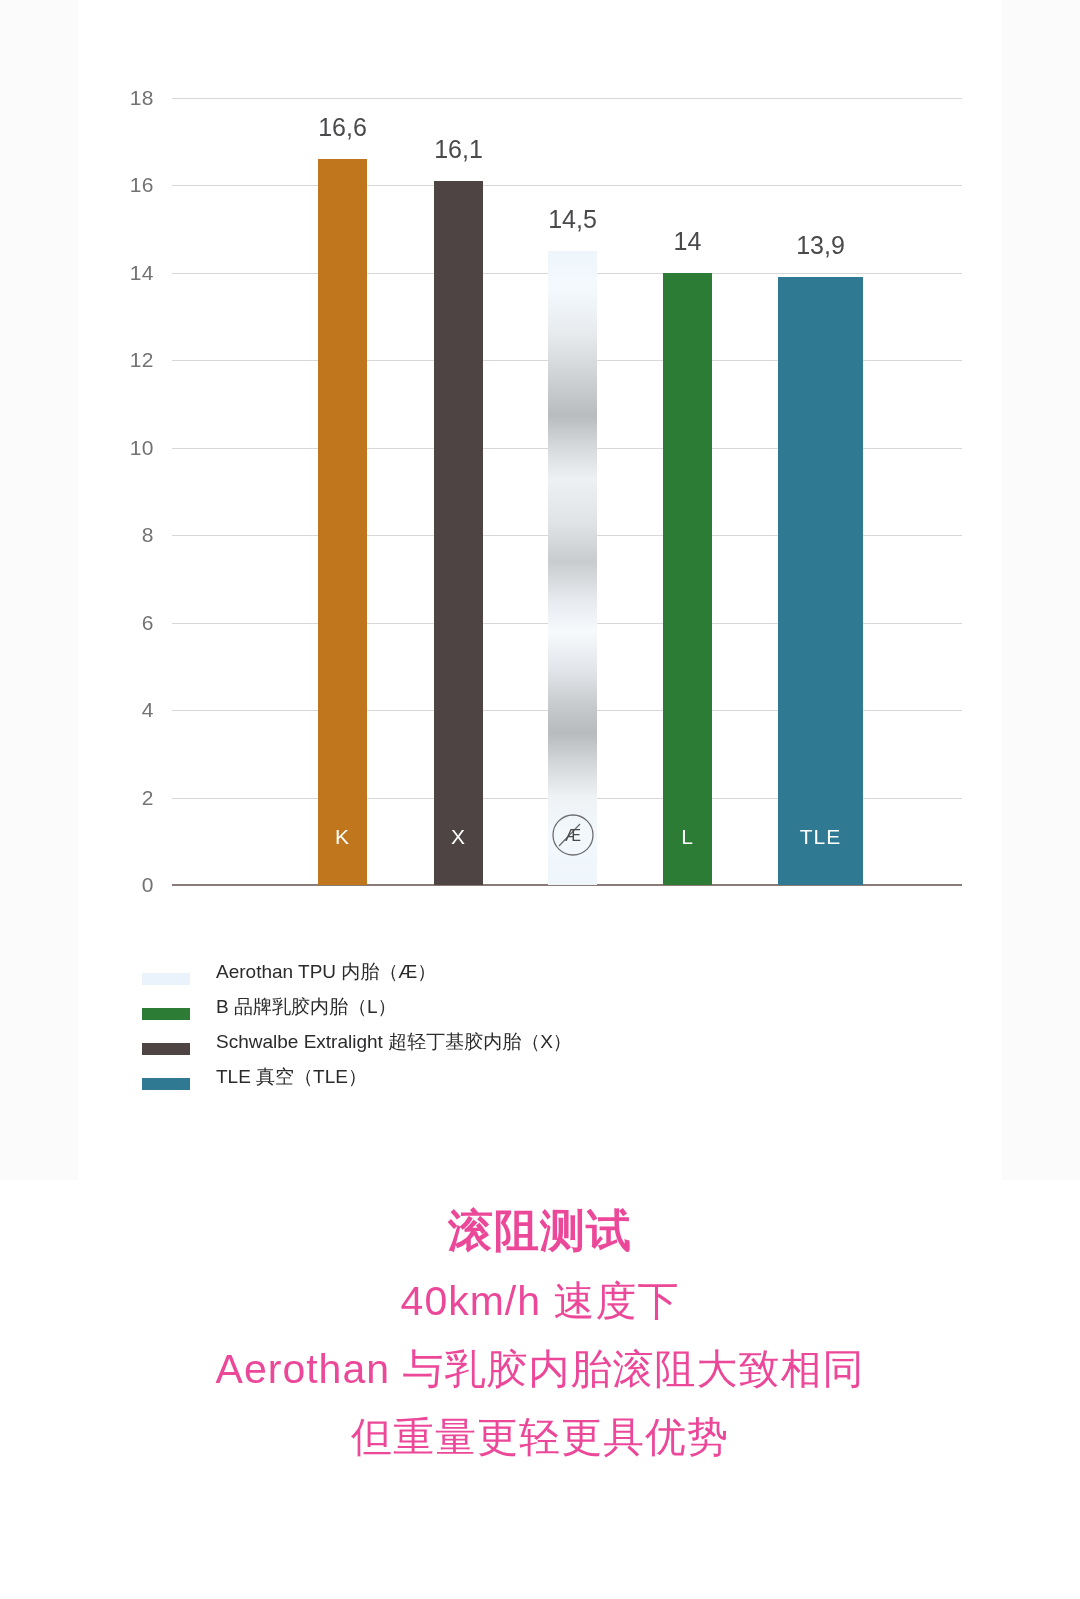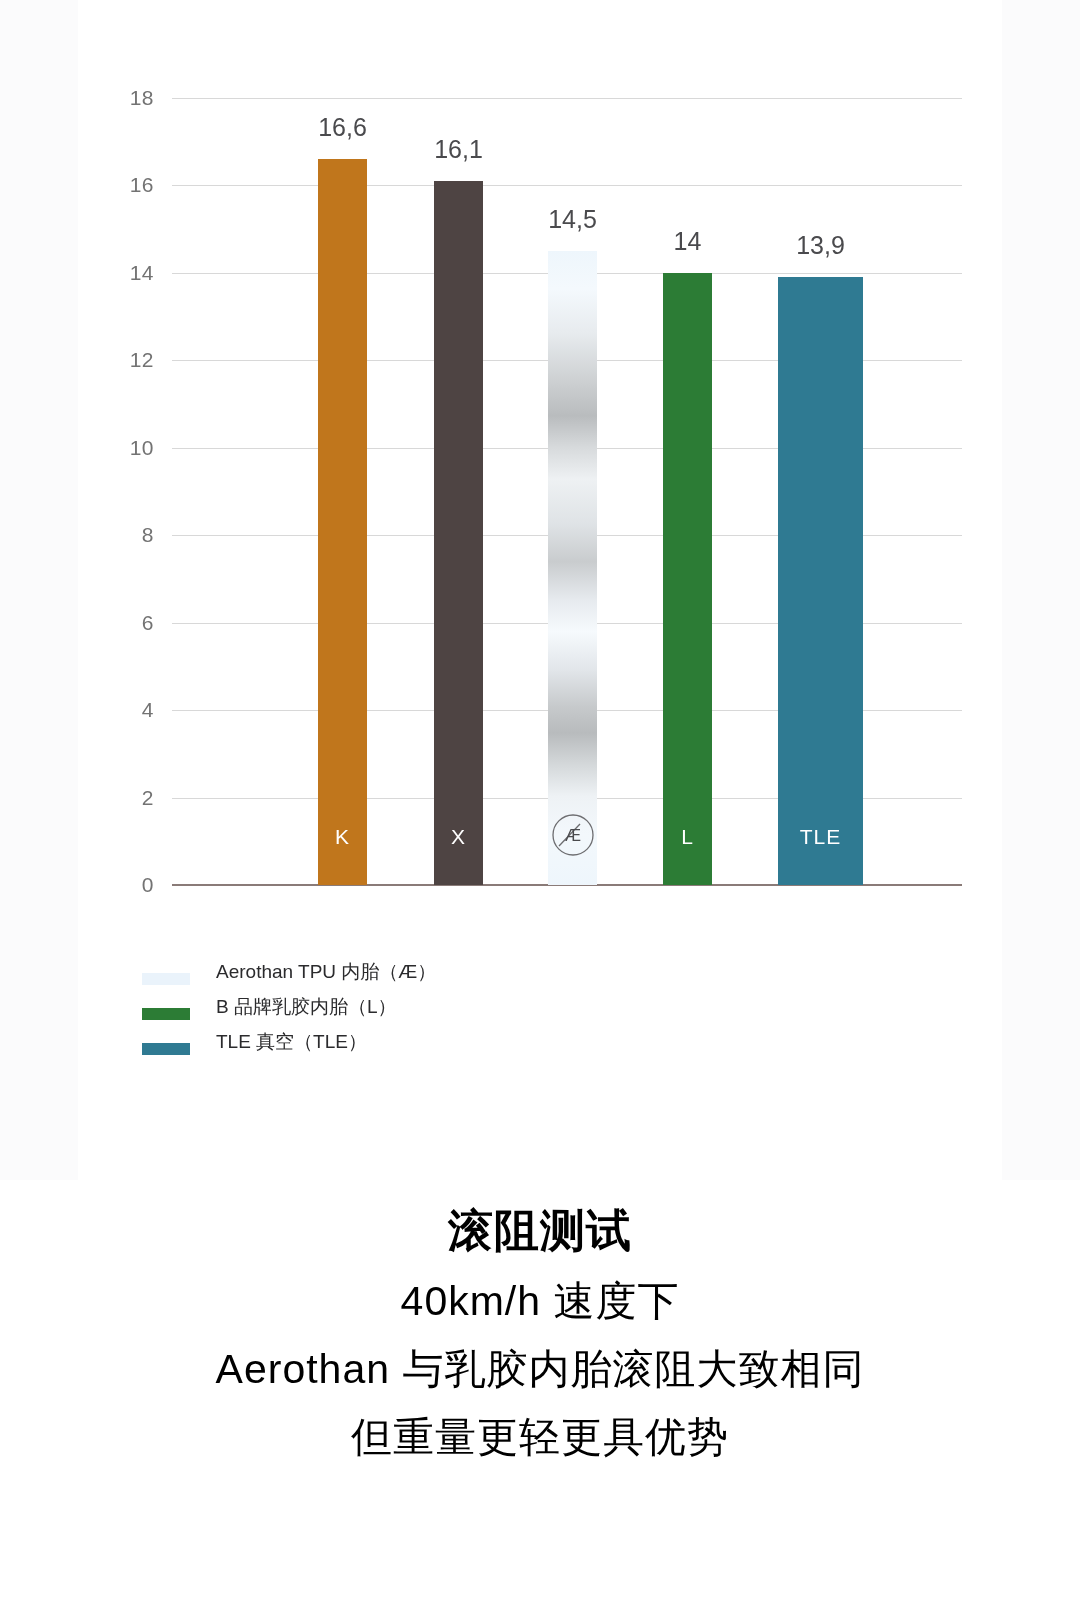--- a/index.html
+++ b/index.html
@@ -162,21 +162,21 @@
     white-space: nowrap;
   }
 
   
   .caption {
     position: absolute;
     left: 0;
     top: 1195px;
     width: 1080px;
     text-align: center;
-    color: #000000;
+    color: #ec4899;
   }
   .caption .headline {
     font-size: 45px;
     font-weight: bold;
     line-height: 72px;
     letter-spacing: 1px;
   }
   .caption .line {
     font-size: 41px;
     line-height: 68px;
@@ -244,20 +244,24 @@
     <div class="legend" id="legend">
     <div class="legend-row">
           <div class="swatch tpu" style="background: rgb(234, 243, 251);"></div>
           <div class="legend-label">Aerothan TPU 内胎（Æ）</div>
         </div>
         <div class="legend-row">
           <div class="swatch" style="background: rgb(44, 124, 53);"></div>
           <div class="legend-label">B 品牌乳胶内胎（L）</div>
         </div>
         <div class="legend-row">
+          <div class="swatch" style="background: rgb(78, 68, 67);"></div>
+          <div class="legend-label">Schwalbe Extralight 超轻丁基胶内胎（X）</div>
+        </div>
+        <div class="legend-row">
           <div class="swatch" style="background: rgb(47, 122, 146);"></div>
           <div class="legend-label">TLE 真空（TLE）</div>
         </div>
       </div>
   </div>
 
   <div class="caption">
     <div class="headline">滚阻测试</div>
     <div class="line">40km/h 速度下</div>
     <div class="line">Aerothan 与乳胶内胎滚阻大致相同</div>

